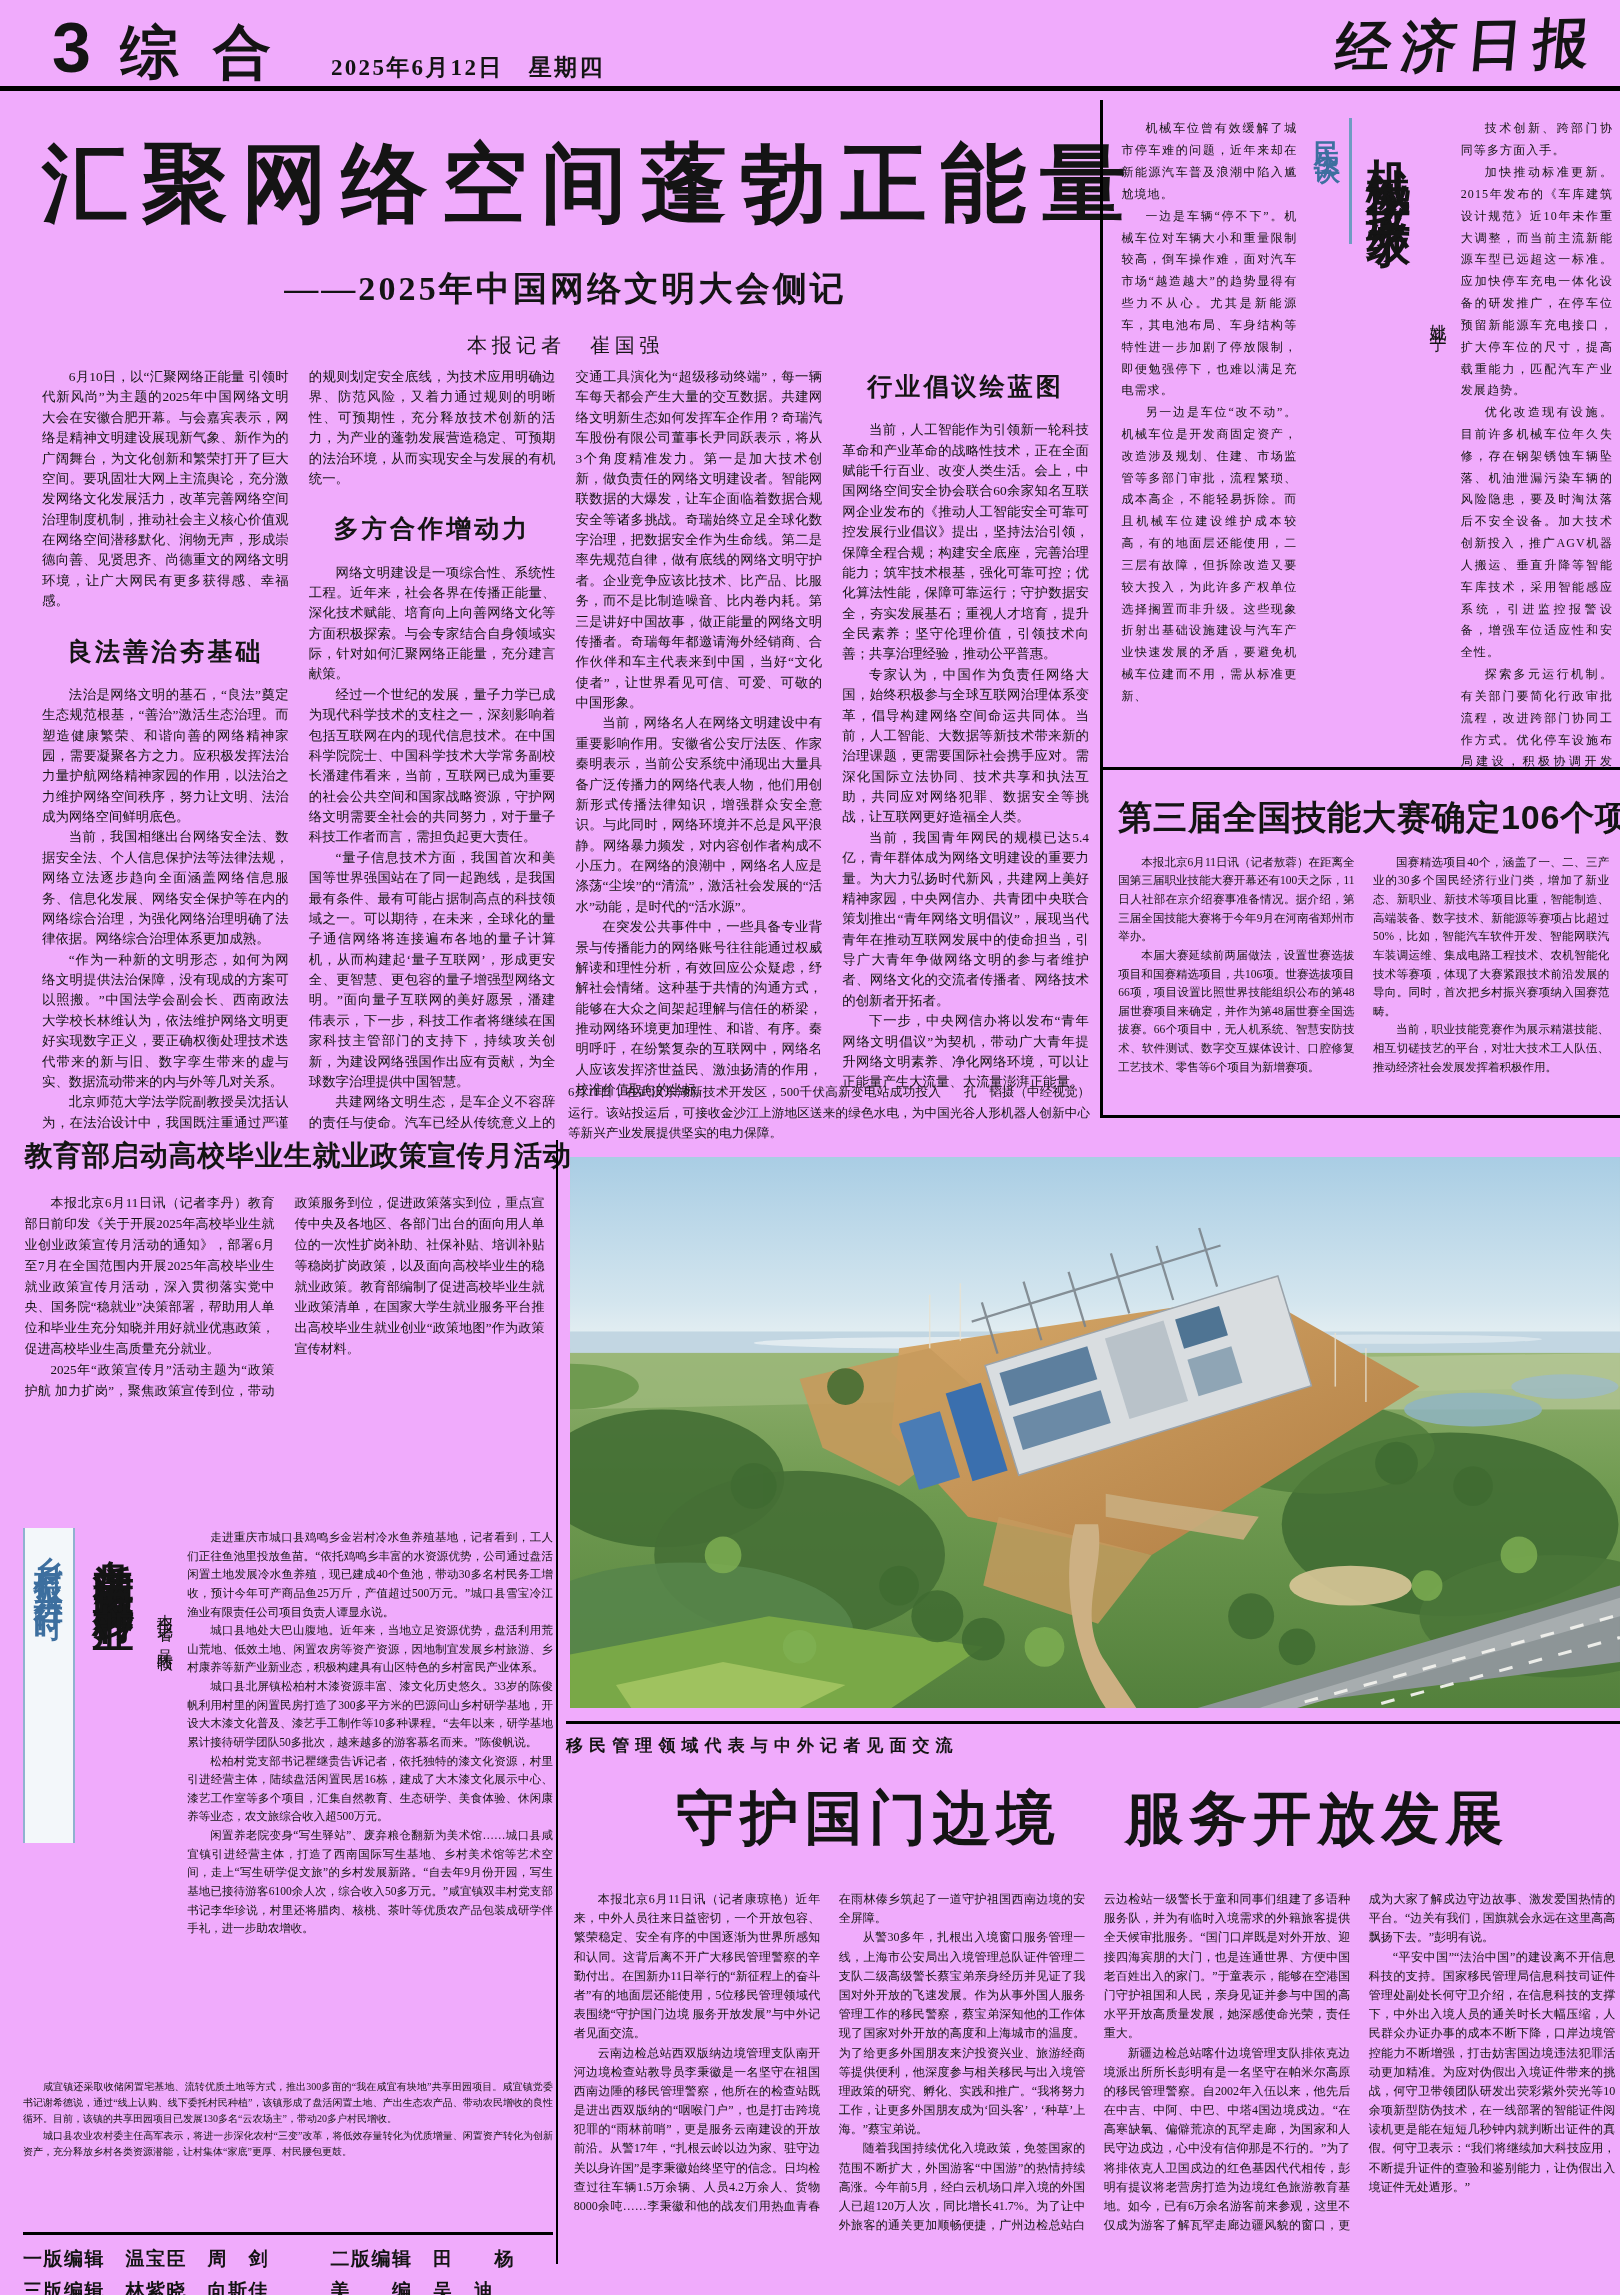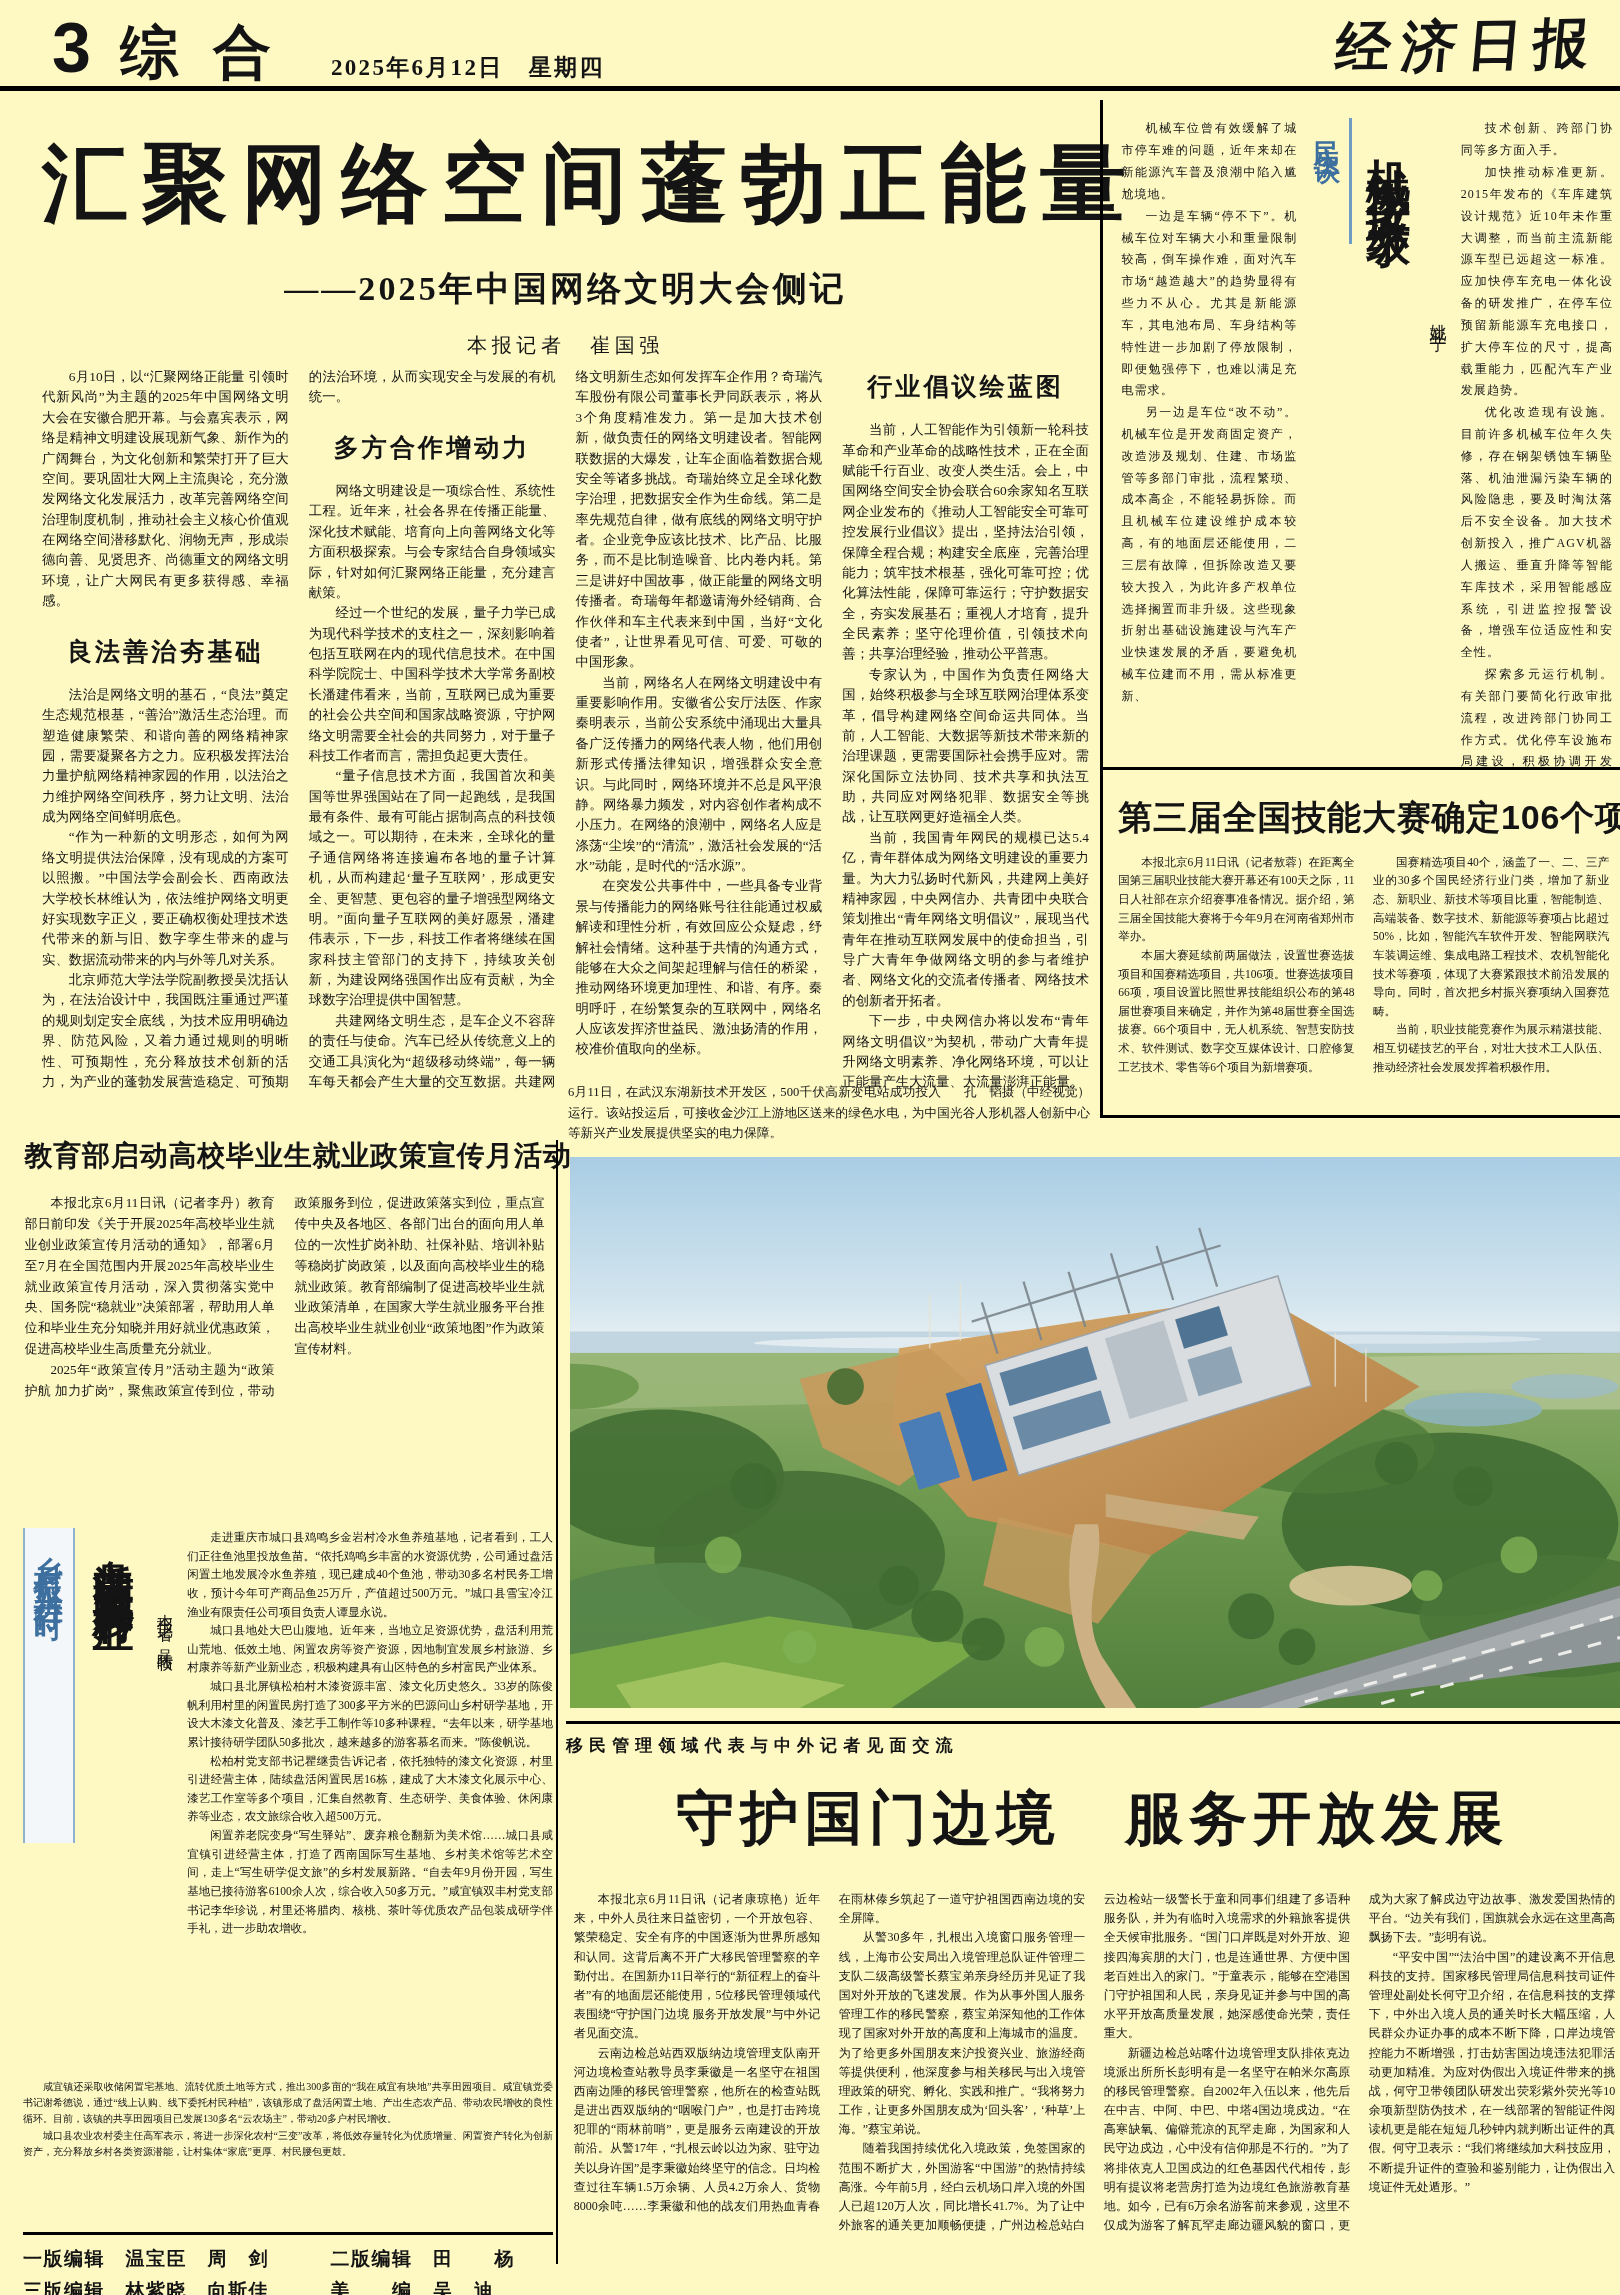--- a/index.html
+++ b/index.html
@@ -1,17 +1,17 @@
 <!DOCTYPE html>
 <html style="font-size:12.2px"><head>
 <meta charset="utf-8">
 <style>
   html,body{margin:0;padding:0;}
   body{width:1620px;height:2295px;background:#f6f6f2;font-family:"Liberation Serif","DejaVu Serif",serif;color:#141414;position:relative;overflow:hidden;}
-  .page{position:absolute;inset:0;background:#fef9c3;}
+  .page{position:absolute;inset:0;background:#f0abfc;}
   
   .hdr-pagenum{position:absolute;left:52px;top:7.7px;font-family:"Liberation Sans","DejaVu Sans",sans-serif;font-weight:900;}
   .hdr-pagenum .num{font-size:70px;letter-spacing:29px;}
   .hdr-pagenum .sec{font-size:58px;letter-spacing:35px;}
   .hdr-date{position:absolute;left:331px;top:52px;font-size:23px;font-weight:700;letter-spacing:2.3px;}
   .masthead{position:absolute;right:21.4px;top:9.2px;font-size:55px;font-weight:900;letter-spacing:10.7px;transform:skewX(-6deg) rotate(-1deg);font-family:"Liberation Serif","DejaVu Serif",serif;}
   .hdr-rule{position:absolute;left:0;top:86px;width:1620px;height:4.6px;background:#000;}
   
   .main{position:absolute;left:42px;top:100px;width:1047px;}
   .main h1{margin:26px 0 0;font-family:"Liberation Sans","DejaVu Sans",sans-serif;font-weight:900;font-size:86px;letter-spacing:13.8px;text-align:center;white-space:nowrap;}
@@ -74,20 +74,21 @@
   <div class="hdr-rule"></div>
 
   <section class="main">
     <h1>汇聚网络空间蓬勃正能量</h1>
     <div class="subtitle">——2025年中国网络文明大会侧记</div>
     <div class="byline">本报记者　崔国强</div>
     <div class="cols">
         <p class="para">6月10日，以“汇聚网络正能量 引领时代新风尚”为主题的2025年中国网络文明大会在安徽合肥开幕。与会嘉宾表示，网络是精神文明建设展现新气象、新作为的广阔舞台，为文化创新和繁荣打开了巨大空间。要巩固壮大网上主流舆论，充分激发网络文化发展活力，改革完善网络空间治理制度机制，推动社会主义核心价值观在网络空间潜移默化、润物无声，形成崇德向善、见贤思齐、尚德重文的网络文明环境，让广大网民有更多获得感、幸福感。</p>
         <h3 class="sub-head">良法善治夯基础</h3>
         <p class="para">法治是网络文明的基石，“良法”奠定生态规范根基，“善治”激活生态治理。而塑造健康繁荣、和谐向善的网络精神家园，需要凝聚各方之力。应积极发挥法治力量护航网络精神家园的作用，以法治之力维护网络空间秩序，努力让文明、法治成为网络空间鲜明底色。</p>
+        <p class="para">当前，我国相继出台网络安全法、数据安全法、个人信息保护法等法律法规，网络立法逐步趋向全面涵盖网络信息服务、信息化发展、网络安全保护等在内的网络综合治理，为强化网络治理明确了法律依据。网络综合治理体系更加成熟。</p>
         <p class="para">“作为一种新的文明形态，如何为网络文明提供法治保障，没有现成的方案可以照搬。”中国法学会副会长、西南政法大学校长林维认为，依法维护网络文明更好实现数字正义，要正确权衡处理技术迭代带来的新与旧、数字孪生带来的虚与实、数据流动带来的内与外等几对关系。</p>
         <p class="para">北京师范大学法学院副教授吴沈括认为，在法治设计中，我国既注重通过严谨的规则划定安全底线，为技术应用明确边界、防范风险，又着力通过规则的明晰性、可预期性，充分释放技术创新的活力，为产业的蓬勃发展营造稳定、可预期的法治环境，从而实现安全与发展的有机统一。</p>
         <h3 class="sub-head">多方合作增动力</h3>
         <p class="para">网络文明建设是一项综合性、系统性工程。近年来，社会各界在传播正能量、深化技术赋能、培育向上向善网络文化等方面积极探索。与会专家结合自身领域实际，针对如何汇聚网络正能量，充分建言献策。</p>
         <p class="para">经过一个世纪的发展，量子力学已成为现代科学技术的支柱之一，深刻影响着包括互联网在内的现代信息技术。在中国科学院院士、中国科学技术大学常务副校长潘建伟看来，当前，互联网已成为重要的社会公共空间和国家战略资源，守护网络文明需要全社会的共同努力，对于量子科技工作者而言，需担负起更大责任。</p>
         <p class="para">“量子信息技术方面，我国首次和美国等世界强国站在了同一起跑线，是我国最有条件、最有可能占据制高点的科技领域之一。可以期待，在未来，全球化的量子通信网络将连接遍布各地的量子计算机，从而构建起‘量子互联网’，形成更安全、更智慧、更包容的量子增强型网络文明。”面向量子互联网的美好愿景，潘建伟表示，下一步，科技工作者将继续在国家科技主管部门的支持下，持续攻关创新，为建设网络强国作出应有贡献，为全球数字治理提供中国智慧。</p>
         <p class="para">共建网络文明生态，是车企义不容辞的责任与使命。汽车已经从传统意义上的交通工具演化为“超级移动终端”，每一辆车每天都会产生大量的交互数据。共建网络文明新生态如何发挥车企作用？奇瑞汽车股份有限公司董事长尹同跃表示，将从3个角度精准发力。第一是加大技术创新，做负责任的网络文明建设者。智能网联数据的大爆发，让车企面临着数据合规安全等诸多挑战。奇瑞始终立足全球化数字治理，把数据安全作为生命线。第二是率先规范自律，做有底线的网络文明守护者。企业竞争应该比技术、比产品、比服务，而不是比制造噪音、比内卷内耗。第三是讲好中国故事，做正能量的网络文明传播者。奇瑞每年都邀请海外经销商、合作伙伴和车主代表来到中国，当好“文化使者”，让世界看见可信、可爱、可敬的中国形象。</p>
         <p class="para">当前，网络名人在网络文明建设中有重要影响作用。安徽省公安厅法医、作家秦明表示，当前公安系统中涌现出大量具备广泛传播力的网络代表人物，他们用创新形式传播法律知识，增强群众安全意识。与此同时，网络环境并不总是风平浪静。网络暴力频发，对内容创作者构成不小压力。在网络的浪潮中，网络名人应是涤荡“尘埃”的“清流”，激活社会发展的“活水”动能，是时代的“活水源”。</p>
         <p class="para">在突发公共事件中，一些具备专业背景与传播能力的网络账号往往能通过权威解读和理性分析，有效回应公众疑虑，纾解社会情绪。这种基于共情的沟通方式，能够在大众之间架起理解与信任的桥梁，推动网络环境更加理性、和谐、有序。秦明呼吁，在纷繁复杂的互联网中，网络名人应该发挥济世益民、激浊扬清的作用，校准价值取向的坐标。</p>
         <h3 class="sub-head">行业倡议绘蓝图</h3>

